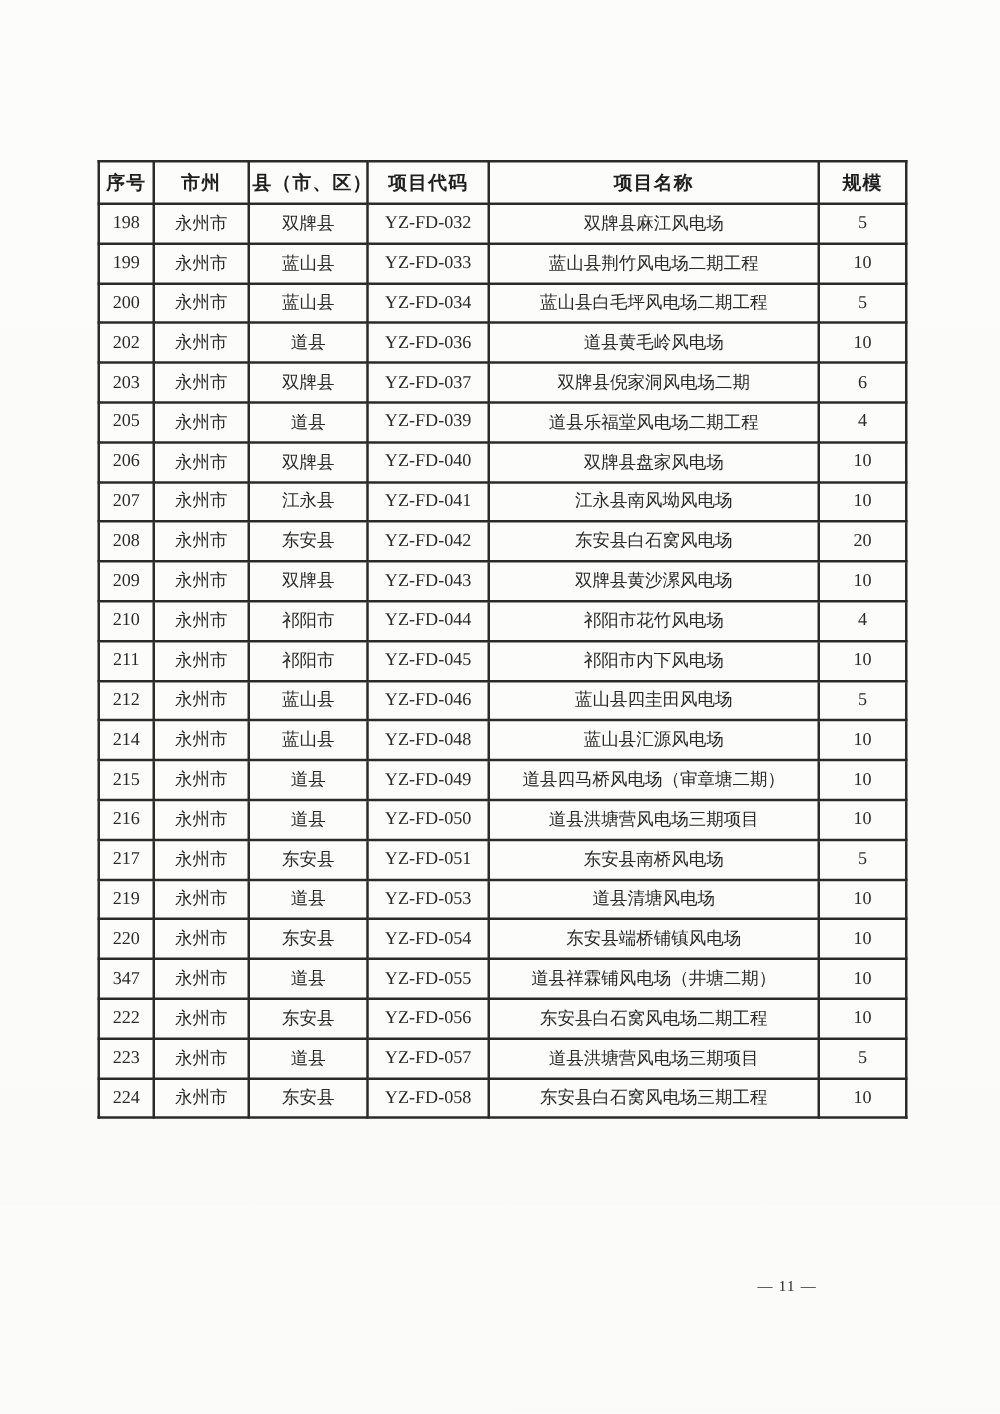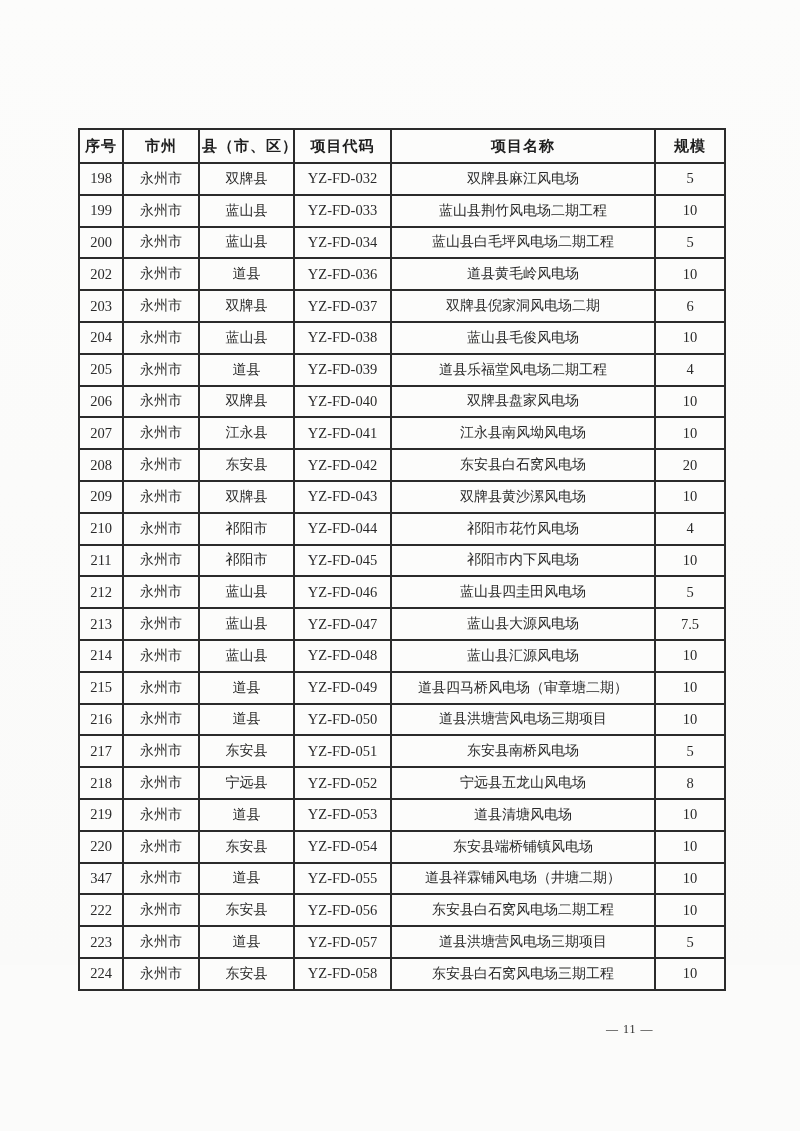--- a/index.html
+++ b/index.html
@@ -124,28 +124,20 @@
         </tr>
         <tr>
           <td class="c-no">203</td>
           <td class="c-city">永州市</td>
           <td class="c-county">双牌县</td>
           <td class="c-code">YZ-FD-037</td>
           <td class="c-name">双牌县倪家洞风电场二期</td>
           <td class="c-scale">6</td>
         </tr>
         <tr>
-          <td class="c-no">204</td>
-          <td class="c-city">永州市</td>
-          <td class="c-county">蓝山县</td>
-          <td class="c-code">YZ-FD-038</td>
-          <td class="c-name">蓝山县毛俊风电场</td>
-          <td class="c-scale">10</td>
-        </tr>
-        <tr>
           <td class="c-no">205</td>
           <td class="c-city">永州市</td>
           <td class="c-county">道县</td>
           <td class="c-code">YZ-FD-039</td>
           <td class="c-name">道县乐福堂风电场二期工程</td>
           <td class="c-scale">4</td>
         </tr>
         <tr>
           <td class="c-no">206</td>
           <td class="c-city">永州市</td>
@@ -196,28 +188,20 @@
         </tr>
         <tr>
           <td class="c-no">212</td>
           <td class="c-city">永州市</td>
           <td class="c-county">蓝山县</td>
           <td class="c-code">YZ-FD-046</td>
           <td class="c-name">蓝山县四圭田风电场</td>
           <td class="c-scale">5</td>
         </tr>
         <tr>
-          <td class="c-no">213</td>
-          <td class="c-city">永州市</td>
-          <td class="c-county">蓝山县</td>
-          <td class="c-code">YZ-FD-047</td>
-          <td class="c-name">蓝山县大源风电场</td>
-          <td class="c-scale">7.5</td>
-        </tr>
-        <tr>
           <td class="c-no">214</td>
           <td class="c-city">永州市</td>
           <td class="c-county">蓝山县</td>
           <td class="c-code">YZ-FD-048</td>
           <td class="c-name">蓝山县汇源风电场</td>
           <td class="c-scale">10</td>
         </tr>
         <tr>
           <td class="c-no">215</td>
           <td class="c-city">永州市</td>
@@ -236,28 +220,20 @@
         </tr>
         <tr>
           <td class="c-no">217</td>
           <td class="c-city">永州市</td>
           <td class="c-county">东安县</td>
           <td class="c-code">YZ-FD-051</td>
           <td class="c-name">东安县南桥风电场</td>
           <td class="c-scale">5</td>
         </tr>
         <tr>
-          <td class="c-no">218</td>
-          <td class="c-city">永州市</td>
-          <td class="c-county">宁远县</td>
-          <td class="c-code">YZ-FD-052</td>
-          <td class="c-name">宁远县五龙山风电场</td>
-          <td class="c-scale">8</td>
-        </tr>
-        <tr>
           <td class="c-no">219</td>
           <td class="c-city">永州市</td>
           <td class="c-county">道县</td>
           <td class="c-code">YZ-FD-053</td>
           <td class="c-name">道县清塘风电场</td>
           <td class="c-scale">10</td>
         </tr>
         <tr>
           <td class="c-no">220</td>
           <td class="c-city">永州市</td>

